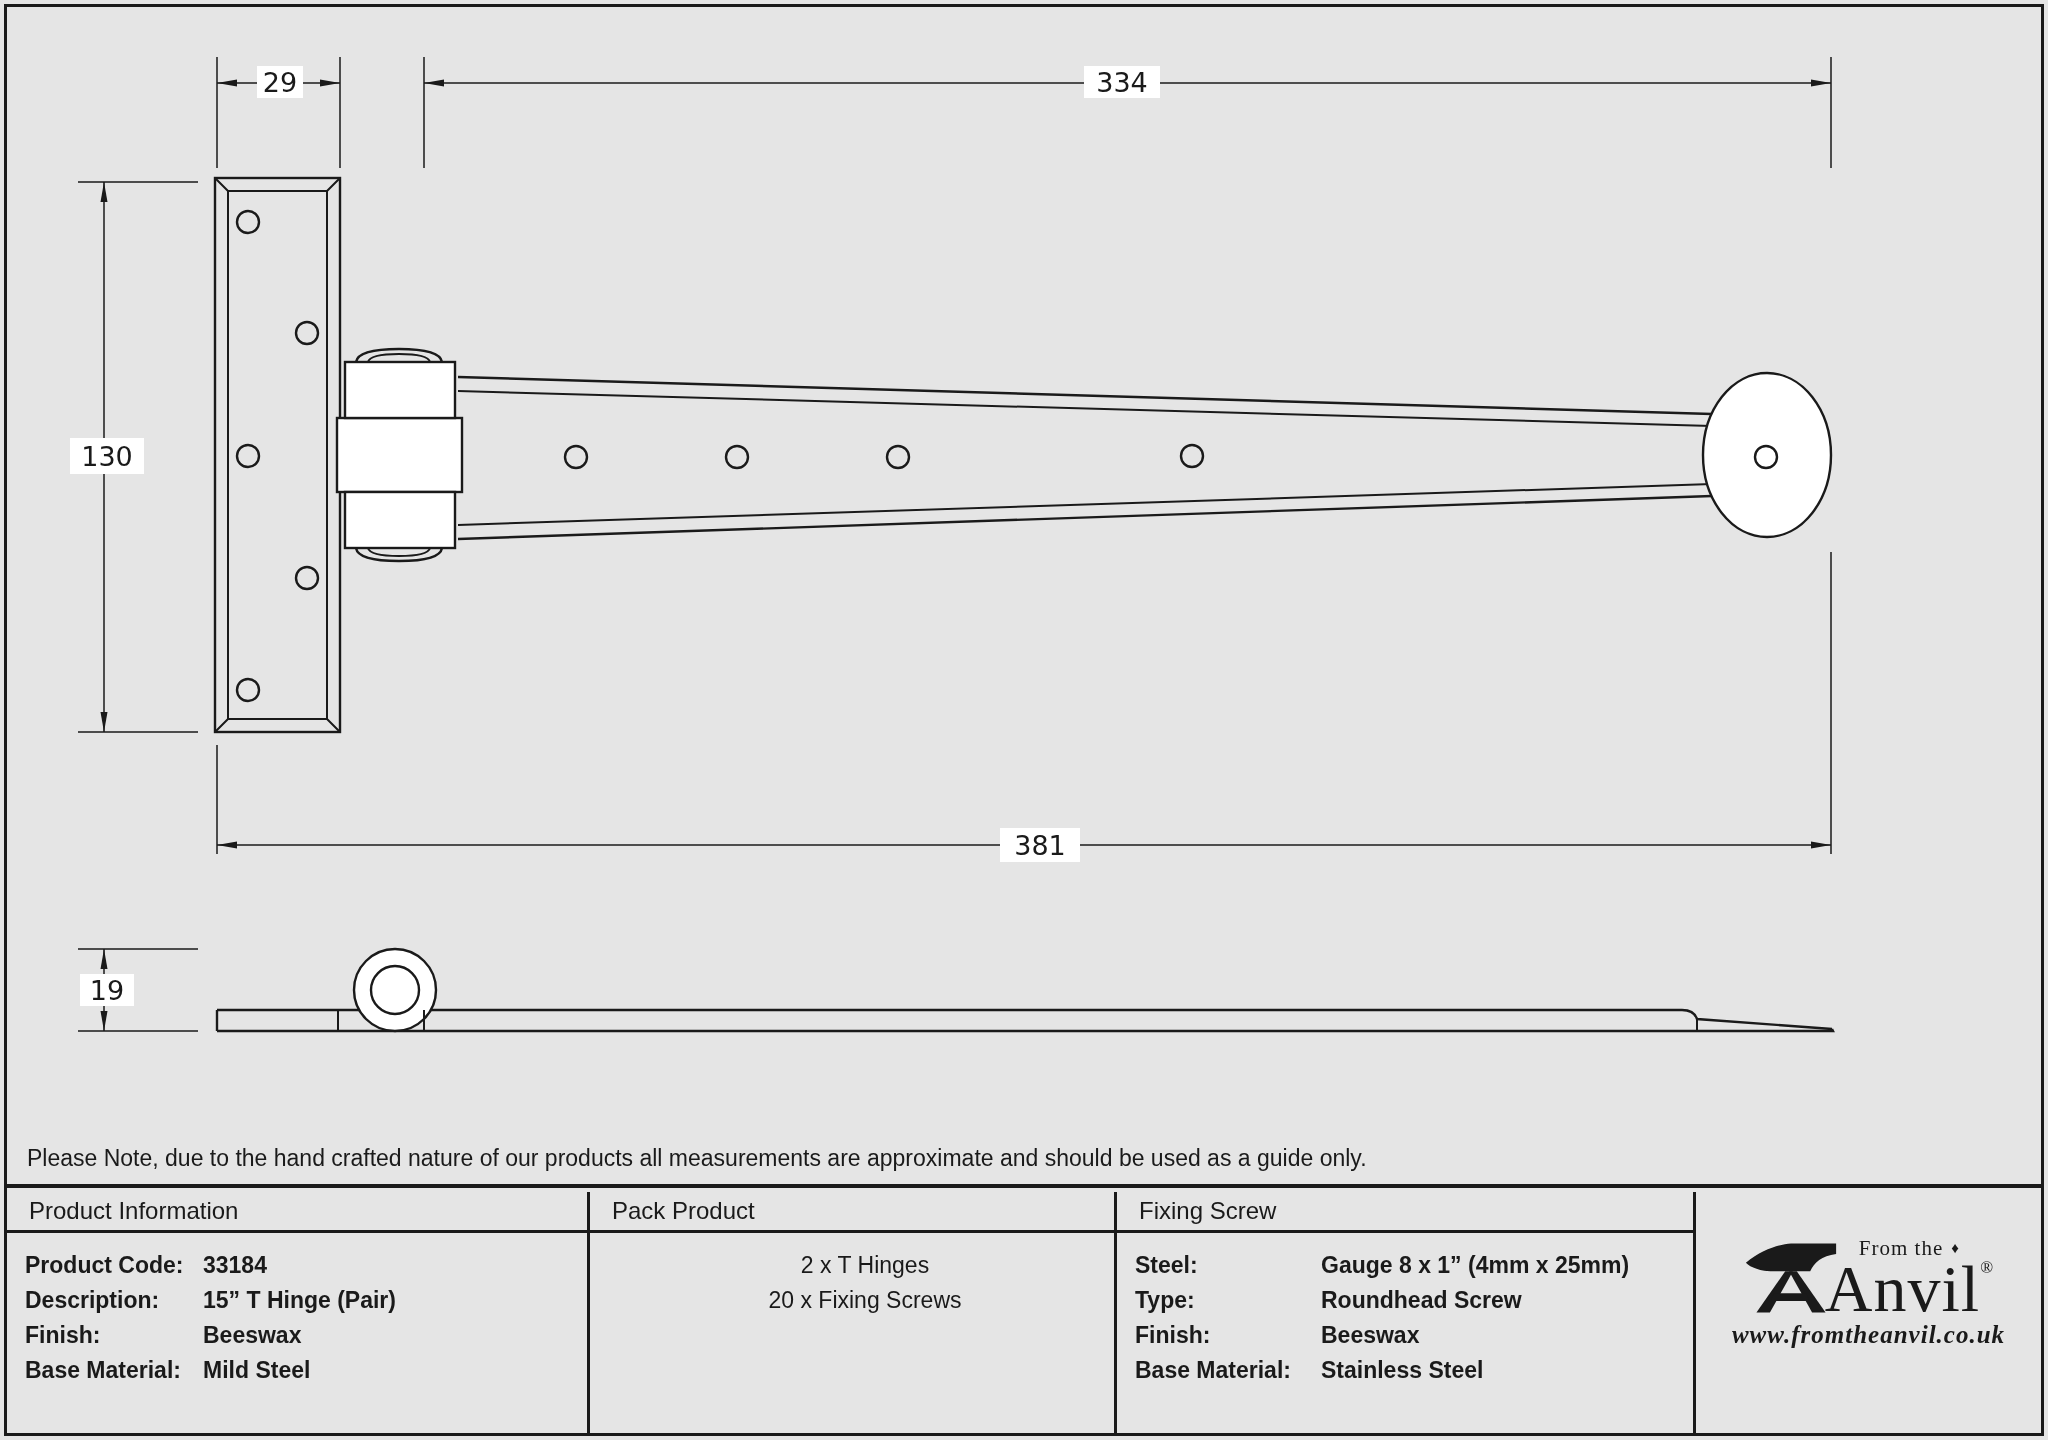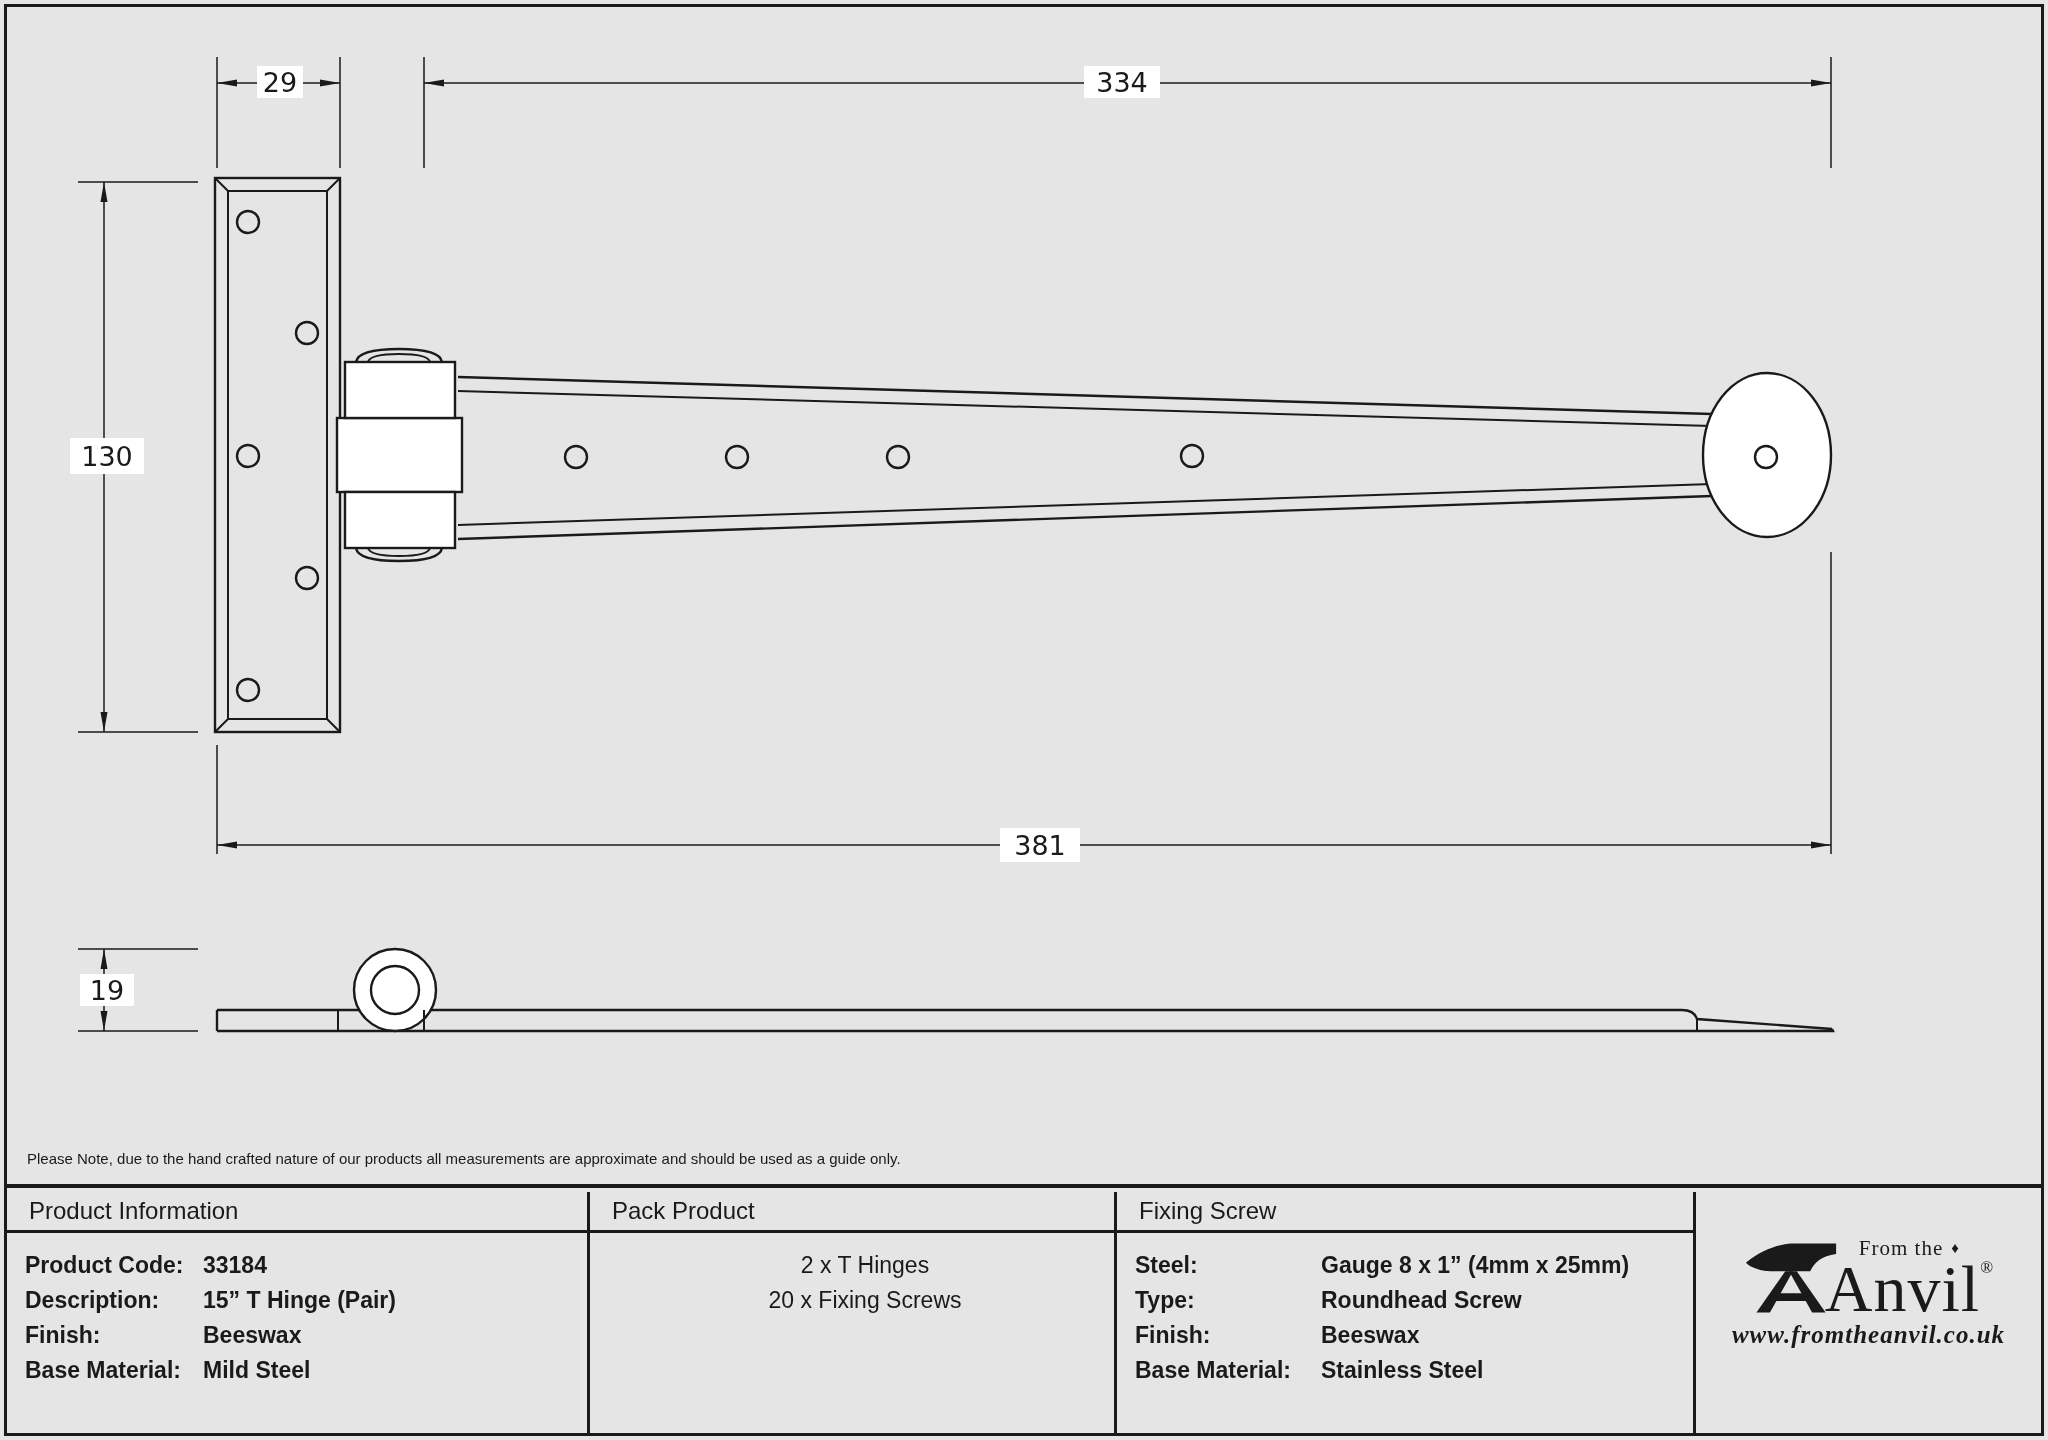--- a/index.html
+++ b/index.html
@@ -3,21 +3,21 @@
 <meta charset="utf-8">
 <style>
   html,body{margin:0;padding:0;background:#ffffff;}
   .sheet{position:relative;width:2048px;height:1440px;background:#e5e5e5;overflow:hidden;
          font-family:"Liberation Sans",sans-serif;color:#1a1a1a;}
   .frame{position:absolute;inset:4px;border:3px solid #1a1a1a;}
   .drawing-svg{position:absolute;left:0;top:0;}
   
   .note-row{position:absolute;left:0;top:1125px;width:100%;height:56px;
             border-bottom:4px solid #1a1a1a;display:flex;align-items:center;
-            padding-left:20px;box-sizing:border-box;font-size:15px;}
+            padding-left:20px;box-sizing:border-box;font-size:23px;}
   .tcols{position:absolute;left:0;top:1185px;right:0;bottom:0;display:flex;}
   .tcol{box-sizing:border-box;height:100%;}
   .tcol.b{border-right:3px solid #1a1a1a;}
   .c1{width:583px;}
   .c2{width:527px;}
   .c3{width:579px;}
   .c4{flex:1;}
   .col-header{height:41px;border-bottom:3px solid #1a1a1a;display:flex;align-items:center;
               padding-left:22px;box-sizing:border-box;font-size:24px;}
   .pairs{padding:15px 0 0 18px;font-size:23px;}

